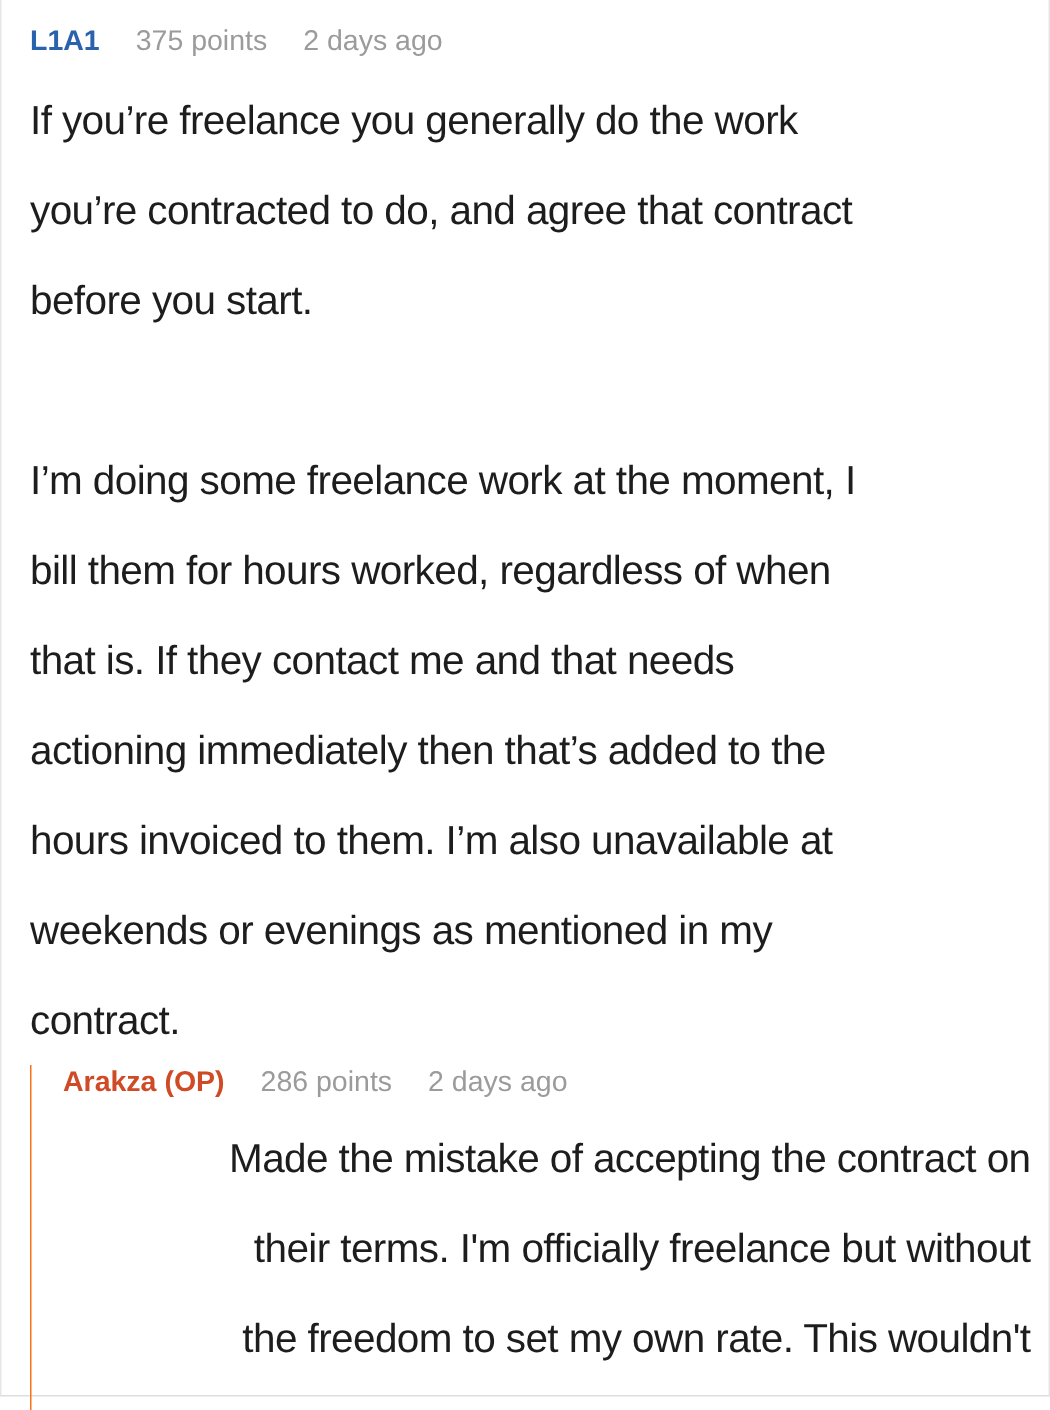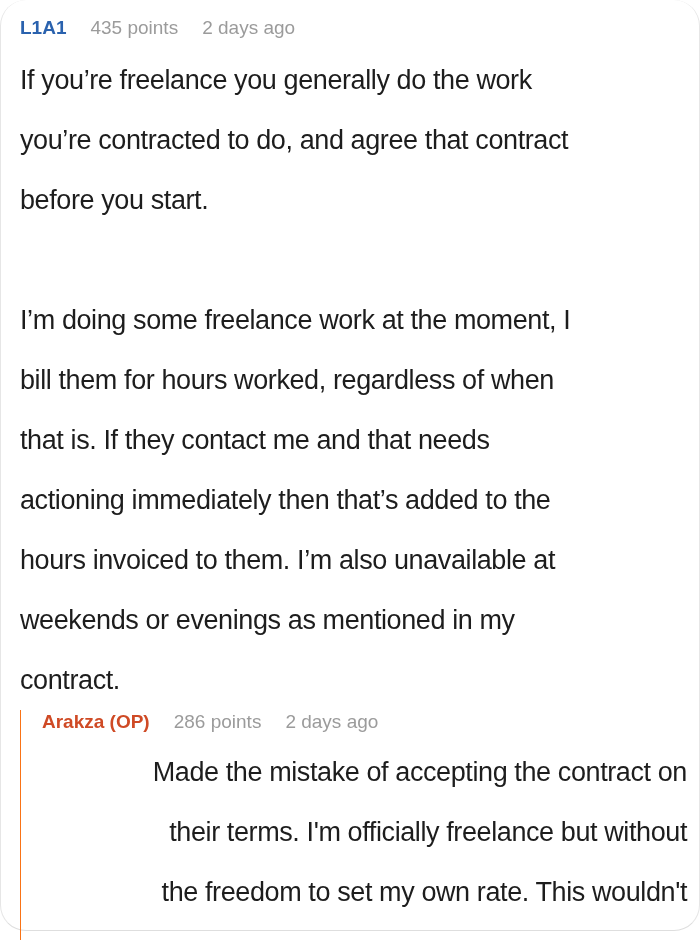--- a/index.html
+++ b/index.html
@@ -17,21 +17,20 @@
   }
   .comment-card {
     box-sizing: border-box;
     width: 700px;
     height: 931px;
     border-left: 1px solid #e6e6e6;
     border-right: 1px solid #e6e6e6;
     border-bottom: 1px solid #dedede;
     padding: 16px 12px 0 19px;
     background: #ffffff;
-    border-radius: 26px;
   }
   .comment-header {
     display: flex;
     align-items: baseline;
     gap: 24px;
     font-size: 19px;
     line-height: 24px;
     white-space: nowrap;
   }
   .username {
@@ -59,21 +58,21 @@
 </style>
 </head>
 <body>
 
 <div class="viewport">
   <div class="comment-card">
 
     <div class="comment-top">
       <div class="comment-header">
         <a class="username">L1A1</a>
-        <span class="meta">435 points</span>
+        <span class="meta">375 points</span>
         <span class="meta">2 days ago</span>
       </div>
       <div class="comment-body">If you’re freelance you generally do the work
 you’re contracted to do, and agree that contract
 before you start.
 
 I’m doing some freelance work at the moment, I
 bill them for hours worked, regardless of when
 that is. If they contact me and that needs
 actioning immediately then that’s added to the

